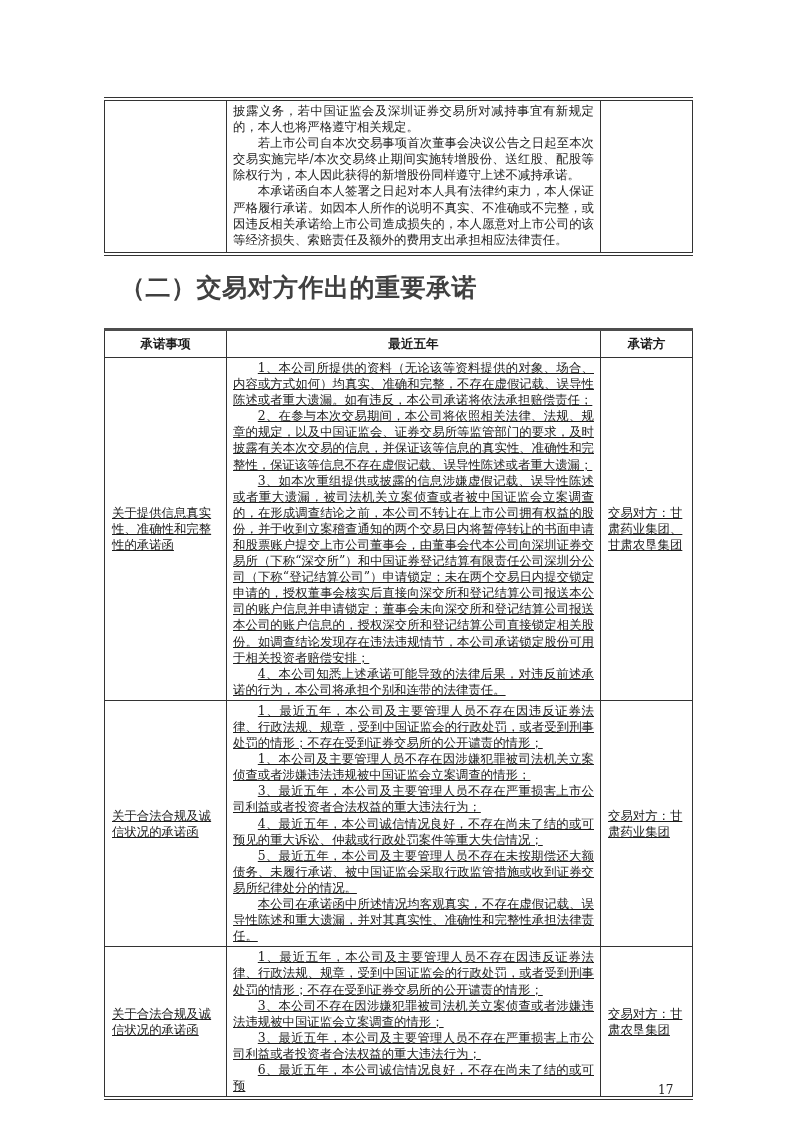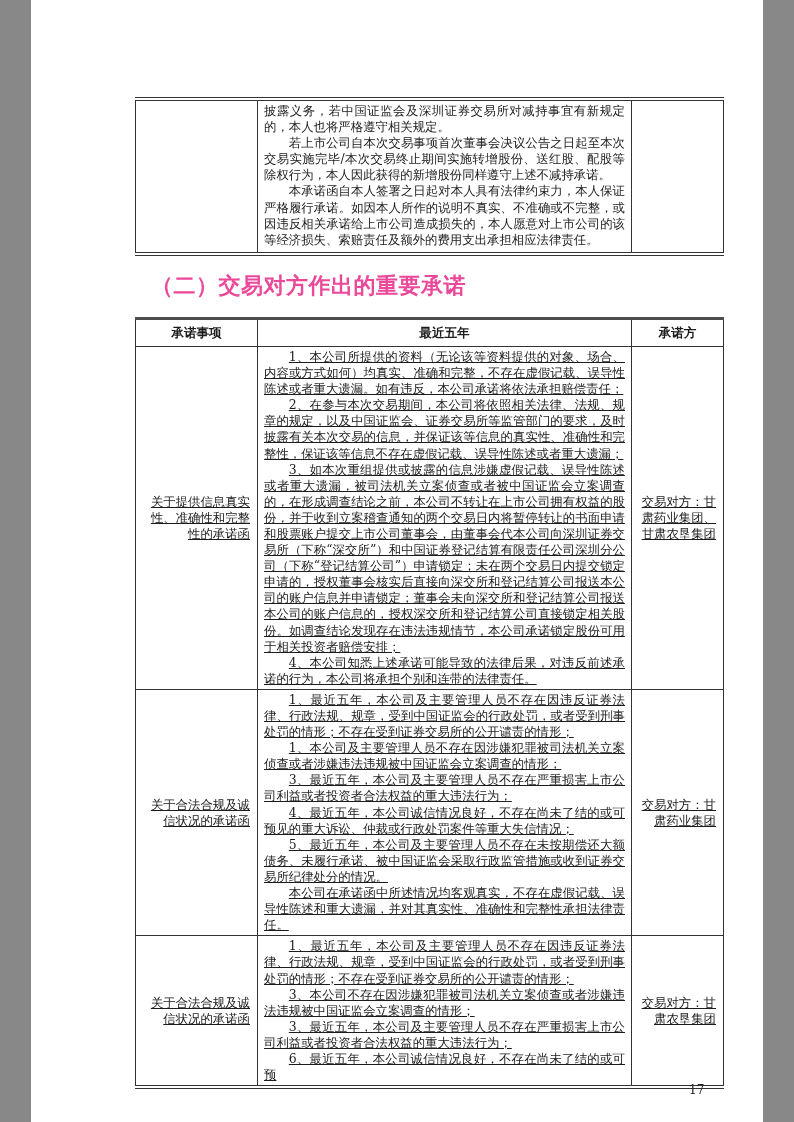--- a/index.html
+++ b/index.html
@@ -1,18 +1,18 @@
 <!DOCTYPE html>
 <html><head>
 <meta charset="utf-8">
 <style>
   html,body{margin:0;padding:0;background:#888;}
   .page{
     position:relative;
-    width:732px;height:1122px;
+    width:794px;height:1122px;
     background:#ffffff;
     overflow:hidden;
     font-family:"DejaVu Serif","Liberation Serif",serif;
     color:#1c1c1c;
     margin:0 auto;
   }
   .content{
     position:absolute;
     left:104px;top:97px;
     width:588px;
@@ -50,36 +50,36 @@
     text-align:center;
     padding:5px 4px;
     font-size:12.6px;
   }
   .main-table td{
     border-top:1px solid #333;
     padding:2px 6px;
     text-decoration:underline;
   }
   td.cell-item,td.cell-party{
-    text-align:right;
+    text-align:left;
     padding:2px 7px;
   }
   td.cell-content{vertical-align:top;}
   .para{
     margin:0;
     text-align:justify;
     text-indent:2em;
   }
   .para.no-indent{text-indent:0;}
   .heading{
-    margin:15px 0 16px 16px;
+    margin:15px 0 24px 16px;
     font-family:"DejaVu Sans","Liberation Sans",sans-serif;
     font-weight:700;
-    font-size:22px;
-    color:#ec4899;
+    font-size:25px;
+    color:#404040;
     letter-spacing:0.5px;
   }
   .page-number{
     position:absolute;
     left:658px;top:1083px;
     font-size:12px;
     color:#222;
   }
 </style>
 </head>

